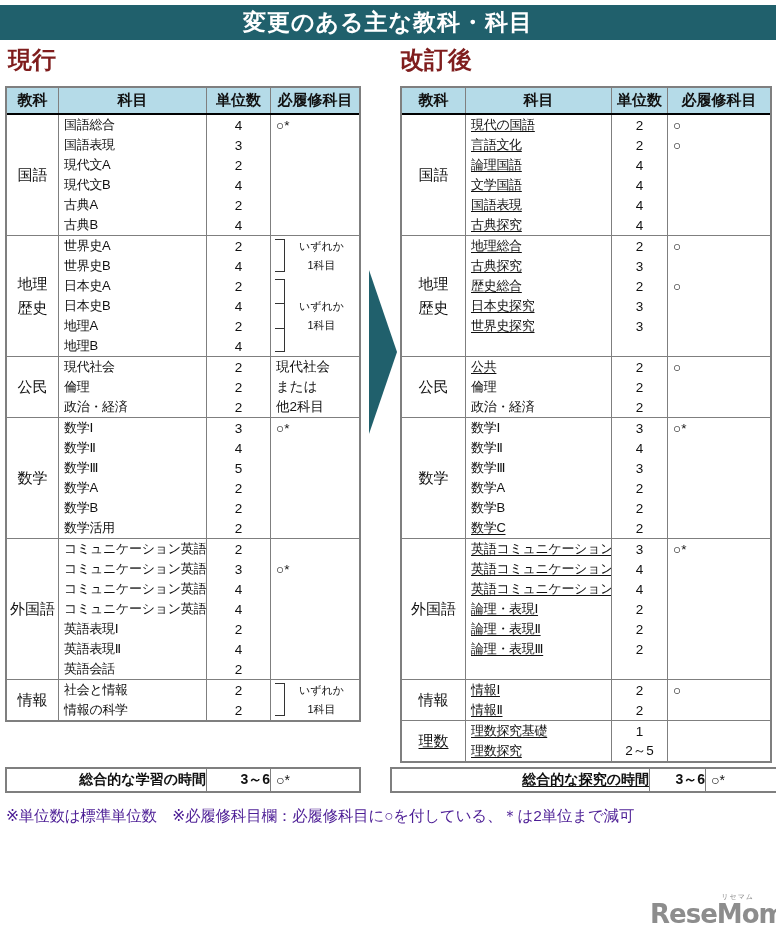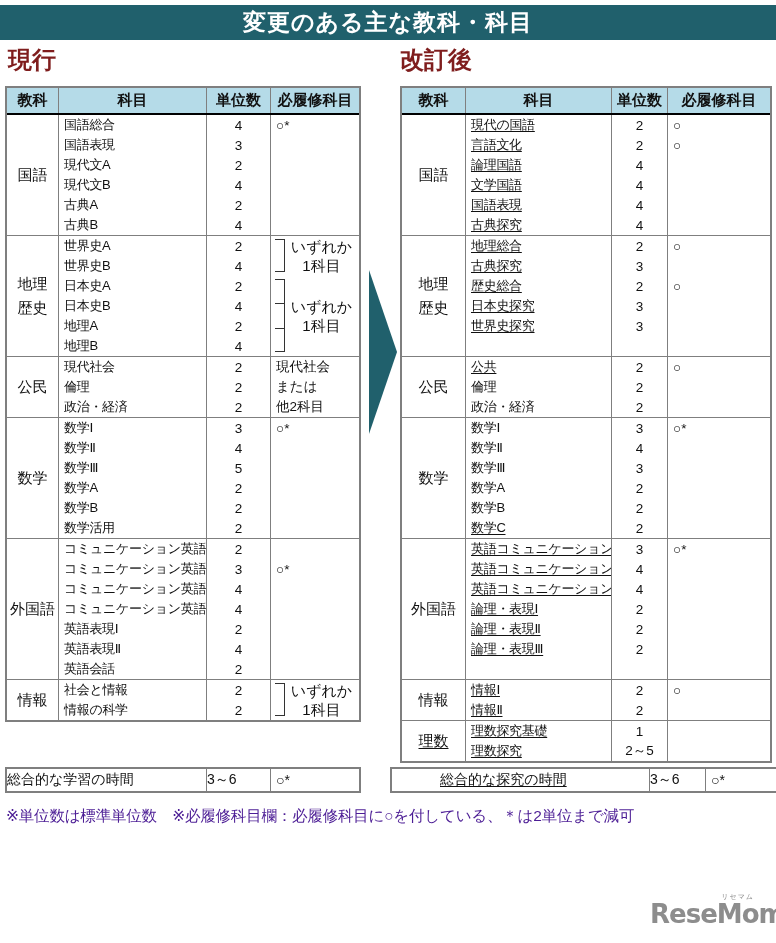--- a/index.html
+++ b/index.html
@@ -31,28 +31,28 @@
         text-align:right;white-space:pre-line;line-height:24px;}
   .line{height:20px;display:flex;align-items:center;overflow:hidden;}
   .names .line{padding-left:5px;white-space:nowrap;letter-spacing:-0.3px;}
   .units .line{justify-content:center;font-size:13.5px;}
   .req .line{padding-left:5px;font-size:13.5px;}
   .u{text-decoration:underline;text-underline-offset:2px;}
 
   .bracket{position:absolute;left:4px;width:10px;border:1px solid #333;border-left:none;box-sizing:border-box;}
   .tick{position:absolute;left:0;width:100%;height:0;border-top:1px solid #333;}
   .btext{position:absolute;left:15px;right:2px;display:flex;align-items:center;justify-content:center;
-         white-space:pre-line;text-align:center;line-height:19px;font-size:15px;}
+         white-space:pre-line;text-align:center;line-height:19px;font-size:11px;}
 
   .solo{position:absolute;top:767px;border:2px solid #7f7f7f;display:grid;background:#fff;
         height:22px;font-size:14px;}
   .solo-left{left:5px;width:352px;grid-template-columns:200px 64px 1fr;}
   .solo-right{left:390px;width:368px;grid-template-columns:210px 56px 1fr;padding-left:48px;}
   .solo .cell{display:flex;align-items:center;}
-  .solo .c{justify-content:flex-start;}
+  .solo .c{justify-content:flex-end;font-weight:bold;}
   .solo .rq{padding-left:5px;}
 
   .arrow{position:absolute;left:369px;top:270px;width:0;height:0;
          border-top:82px solid transparent;border-bottom:82px solid transparent;
          border-left:28px solid #20606c;}
 
   .footnote{position:absolute;left:6px;top:806px;font-size:15.5px;color:#4c1d95;letter-spacing:-0.2px;}
 
   .logo{position:absolute;left:650px;top:893px;color:#8d8d8d;text-align:right;width:118px;}
   .logo-ruby{font-size:7px;letter-spacing:1px;padding-right:14px;line-height:8px;}

